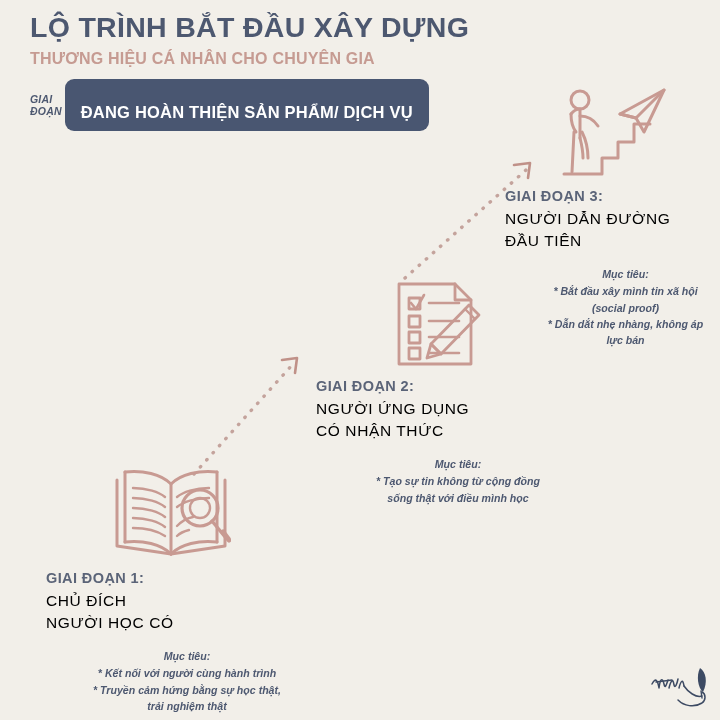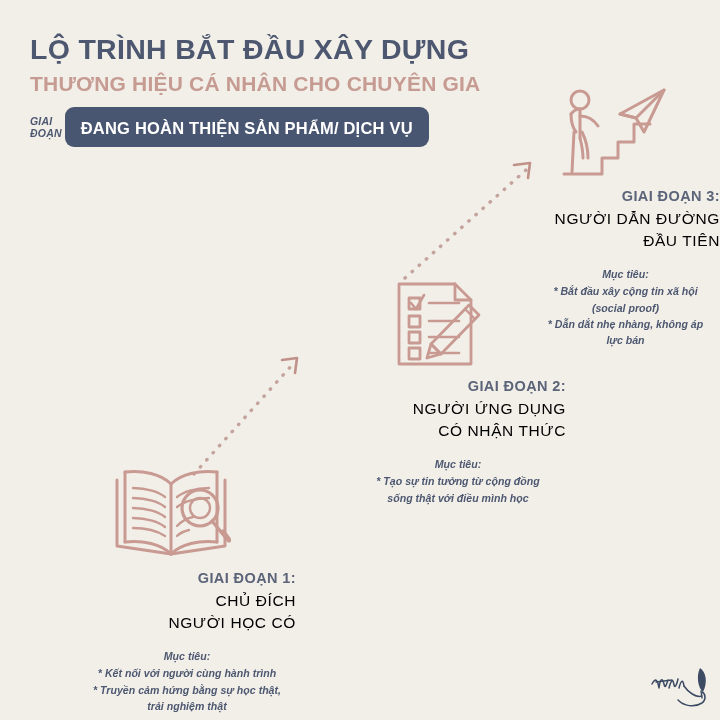--- a/index.html
+++ b/index.html
@@ -18,34 +18,34 @@
     position: relative;
     width: 720px;
     height: 720px;
     background: #f2efe9;
   }
 
   
   .header {
     position: absolute;
     left: 30px;
-    top: 34px;
+    top: 12px;
     width: 460px;
   }
   .title-main {
     font-size: 28.5px;
     font-weight: bold;
     letter-spacing: 0.3px;
     color: #4d5870;
     line-height: 1.08;
     white-space: nowrap;
   }
   .title-sub {
     margin-top: 7px;
-    font-size: 21px;
+    font-size: 16px;
     font-weight: bold;
     letter-spacing: 0.2px;
     color: #c69b92;
     line-height: 1.1;
     white-space: nowrap;
   }
   .stage-row {
     margin-top: 12px;
     display: flex;
     align-items: center;
@@ -57,37 +57,37 @@
     color: #4d5870;
     line-height: 1.15;
     letter-spacing: 0.2px;
     margin-right: 3px;
     text-align: left;
   }
   .stage-pill {
     background: #495671;
     color: #ffffff;
     border-radius: 9px;
-    padding: 12px 16px 9px 16px;
+    padding: 24px 16px 9px 16px;
     font-size: 16.5px;
     font-weight: bold;
     letter-spacing: 0.2px;
     white-space: nowrap;
   }
 
   
   .stage-block {
     position: absolute;
   }
   .stage-icon {
     display: block;
     margin: 0 auto;
   }
   .stage-heading {
-    text-align: right;
+    text-align: left;
     color: #5b6478;
     margin-top: 6px;
   }
   .stage-heading .line-bold {
     font-size: 14.5px;
     font-weight: bold;
     letter-spacing: 0.4px;
     line-height: 1.5;
   }
   .stage-heading .line-norm {
@@ -222,21 +222,21 @@
         <path d="M74 31 L84 41" stroke-width="2.4"></path>
       </g>
     </svg>
     <div class="stage-heading">
       <div class="line-bold">GIAI ĐOẠN 2:</div>
       <div class="line-norm">NGƯỜI ỨNG DỤNG</div>
       <div class="line-norm">CÓ NHẬN THỨC</div>
     </div>
     <div class="stage-goals">
       <span class="goal-label">Mục tiêu:</span>
-      <span class="goal-item">* Tạo sự tin tưởng từ cộng đồng</span>
+      <span class="goal-item">* Tạo sự tin không từ cộng đồng</span>
       <span class="goal-item">sống thật với điều mình học</span>
     </div>
   </div>
 
   <div class="stage-block" id="stage3">
     <svg class="stage-icon" width="110" height="92" viewBox="0 0 110 92">
       <g fill="none" stroke="#c89a92" stroke-width="3" stroke-linecap="round" stroke-linejoin="round">
 
         <circle cx="22" cy="12" r="9"></circle>
 
@@ -257,21 +257,21 @@
         <path d="M62 26 L78 30 L106 2"></path>
       </g>
     </svg>
     <div class="stage-heading">
       <div class="line-bold">GIAI ĐOẠN 3:</div>
       <div class="line-norm">NGƯỜI DẪN ĐƯỜNG</div>
       <div class="line-norm">ĐẦU TIÊN</div>
     </div>
     <div class="stage-goals">
       <span class="goal-label">Mục tiêu:</span>
-      <span class="goal-item">* Bắt đầu xây cộng tin xã hội</span>
+      <span class="goal-item">* Bắt đầu xây mình tin xã hội</span>
       <span class="goal-item">(social proof)</span>
       <span class="goal-item">* Dẫn dắt nhẹ nhàng, không áp</span>
       <span class="goal-item">lực bán</span>
     </div>
   </div>
 
   <svg id="signature" width="64" height="58" viewBox="0 0 64 58">
     <g fill="none" stroke="#3d4a63" stroke-width="1.5" stroke-linecap="round" stroke-linejoin="round">
       <path d="M4 26 C 8 18, 10 24, 11 30 C 12 22, 14 18, 16 26 C 17 31, 18 28, 20 22"></path>
       <path d="M21 30 C 23 22, 25 20, 26 27 C 27 31, 29 26, 30 21"></path>

